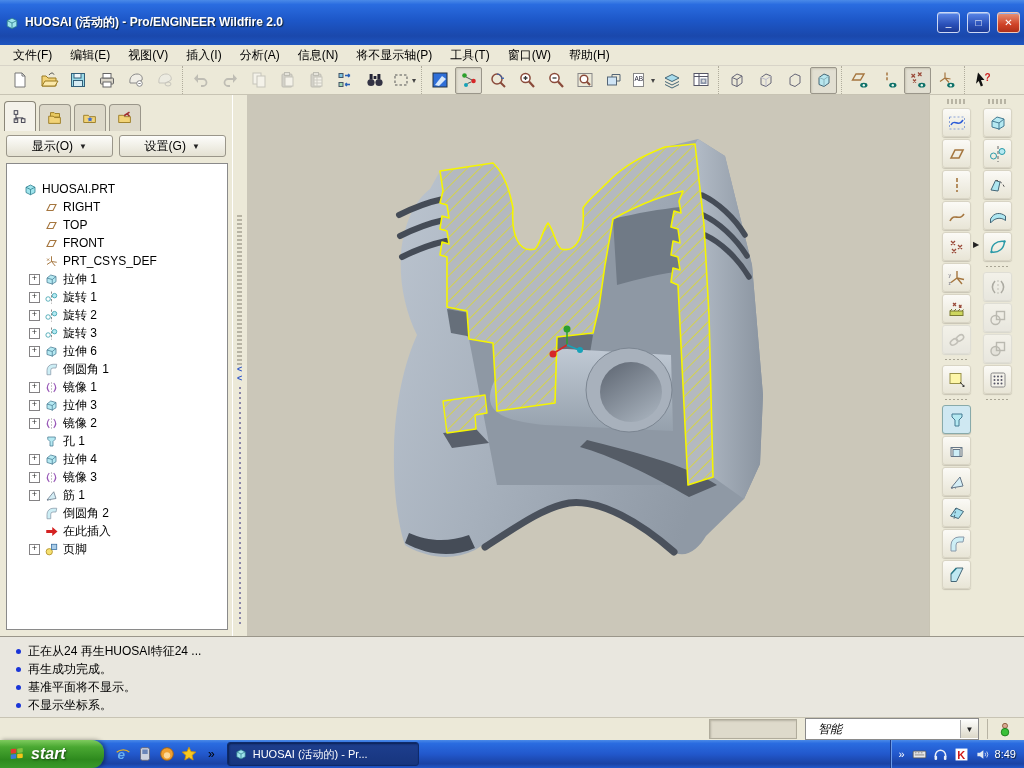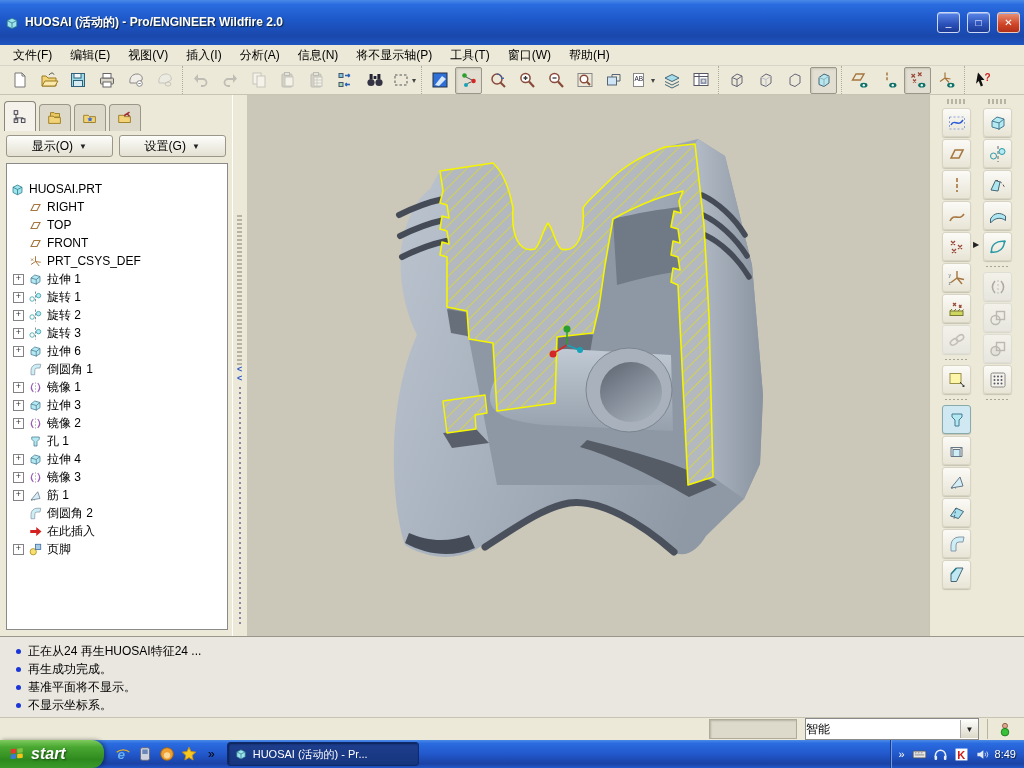--- a/index.html
+++ b/index.html
@@ -40,26 +40,26 @@
   .navigator{width:232px;display:flex;flex-direction:column;background:#ece9d8;}
   .nav-tabs{height:32px;display:flex;align-items:flex-end;padding:4px 4px 0 4px;gap:3px;}
   .nav-tab{width:30px;height:26px;display:flex;align-items:center;justify-content:center;
     border:1px solid #9a968a;border-bottom:none;border-radius:4px 4px 0 0;background:#ddd9ca;}
   .nav-tab.active{background:#f4f2ea;height:29px;border-color:#8a8678;}
   .nav-btnrow{display:flex;gap:6px;padding:4px 6px;}
   .nav-drop{flex:1;height:20px;border:1px solid #9a968a;border-radius:3px;background:linear-gradient(#fdfdfb,#e4e1d2);
     display:flex;align-items:center;justify-content:center;gap:6px;}
   .nav-drop .arr{font-size:8px;color:#222;}
   .treebox{flex:1;margin:2px 4px 6px 6px;background:#fff;border:1px solid #8a8a8a;overflow:hidden;padding-top:16px;}
-  .tree-row{height:18px;display:flex;align-items:center;white-space:nowrap;padding-left:6px;}
+  .tree-row{height:18px;display:flex;align-items:center;white-space:nowrap;padding-left:22px;}
   .tree-row .plus{width:9px;height:9px;border:1px solid #848284;background:#fff;font-size:9px;line-height:7px;
     text-align:center;margin-right:4px;color:#333;flex:0 0 auto;}
   .tree-row .noplus{width:15px;flex:0 0 auto;}
   .tree-row .ticn{width:16px;height:15px;margin-right:3px;flex:0 0 auto;}
-  .tree-row.root{padding-left:3px;}
+  .tree-row.root{padding-left:16px;}
   .tree-row .tlabel{font-size:12px;color:#000;}
 
   
   .sash{width:14px;background:#ece9d8;border-left:1px solid #fff;display:flex;flex-direction:column;align-items:center;}
   .sash .grip{width:5px;height:150px;margin-top:120px;
     background:repeating-linear-gradient(180deg,#b8b4a4 0 2px,#ece9d8 2px 4px);}
   .sash .sarrow{color:#2a52c8;font-size:9px;font-weight:bold;line-height:9px;}
   .sash .dotline{width:2px;flex:0 0 240px;background:repeating-linear-gradient(180deg,#8a86a8 0 2px,transparent 2px 5px);margin-top:4px;}
 
   
@@ -83,21 +83,21 @@
   
   .messages{height:94px;background:#e9e7df;border-top:1px solid #9a968a;padding:5px 16px;overflow:hidden;}
   .msg-line{height:18px;display:flex;align-items:center;gap:7px;}
   .msg-dot{width:5px;height:5px;border-radius:50%;background:#1a35d8;flex:0 0 auto;}
   .msg-text{color:#000;font-size:12px;}
 
   
   .filterbar{height:28px;background:#ece9d8;border-top:1px solid #c8c4b4;display:flex;align-items:center;justify-content:flex-end;padding-right:10px;gap:8px;}
   .filter-sunken{width:86px;height:18px;background:#dedacb;border:1px solid #b0ac9c;box-shadow:inset 1px 1px 2px #b8b4a4;}
   .filter-combo{width:172px;height:20px;background:#fff;border:1px solid #8a8a8a;display:flex;align-items:center;}
-  .filter-combo .fval{flex:1;padding-left:0;}
+  .filter-combo .fval{flex:1;padding-left:12px;font-style:italic;}
   .filter-combo .fbtn{width:17px;height:18px;background:linear-gradient(#fdfdfb,#dcd8c8);border-left:1px solid #aaa;
     display:flex;align-items:center;justify-content:center;font-size:8px;color:#222;}
   .filter-sep{width:1px;height:20px;background:#b8b4a4;}
 
   
   .taskbar{height:28px;display:flex;align-items:center;
     background:linear-gradient(180deg,#4a8ae8 0%,#2a6ce0 12%,#2258cc 50%,#1a42a4 85%,#2258cc 100%);}
   .startbtn{height:28px;width:96px;display:flex;align-items:center;gap:5px;padding-left:8px;
     background:linear-gradient(180deg,#7ecb5e 0%,#4aa832 25%,#2e8a1e 70%,#3a9a2a 100%);
     border-radius:0 12px 12px 0;box-shadow:2px 0 4px rgba(0,0,0,.4);}

